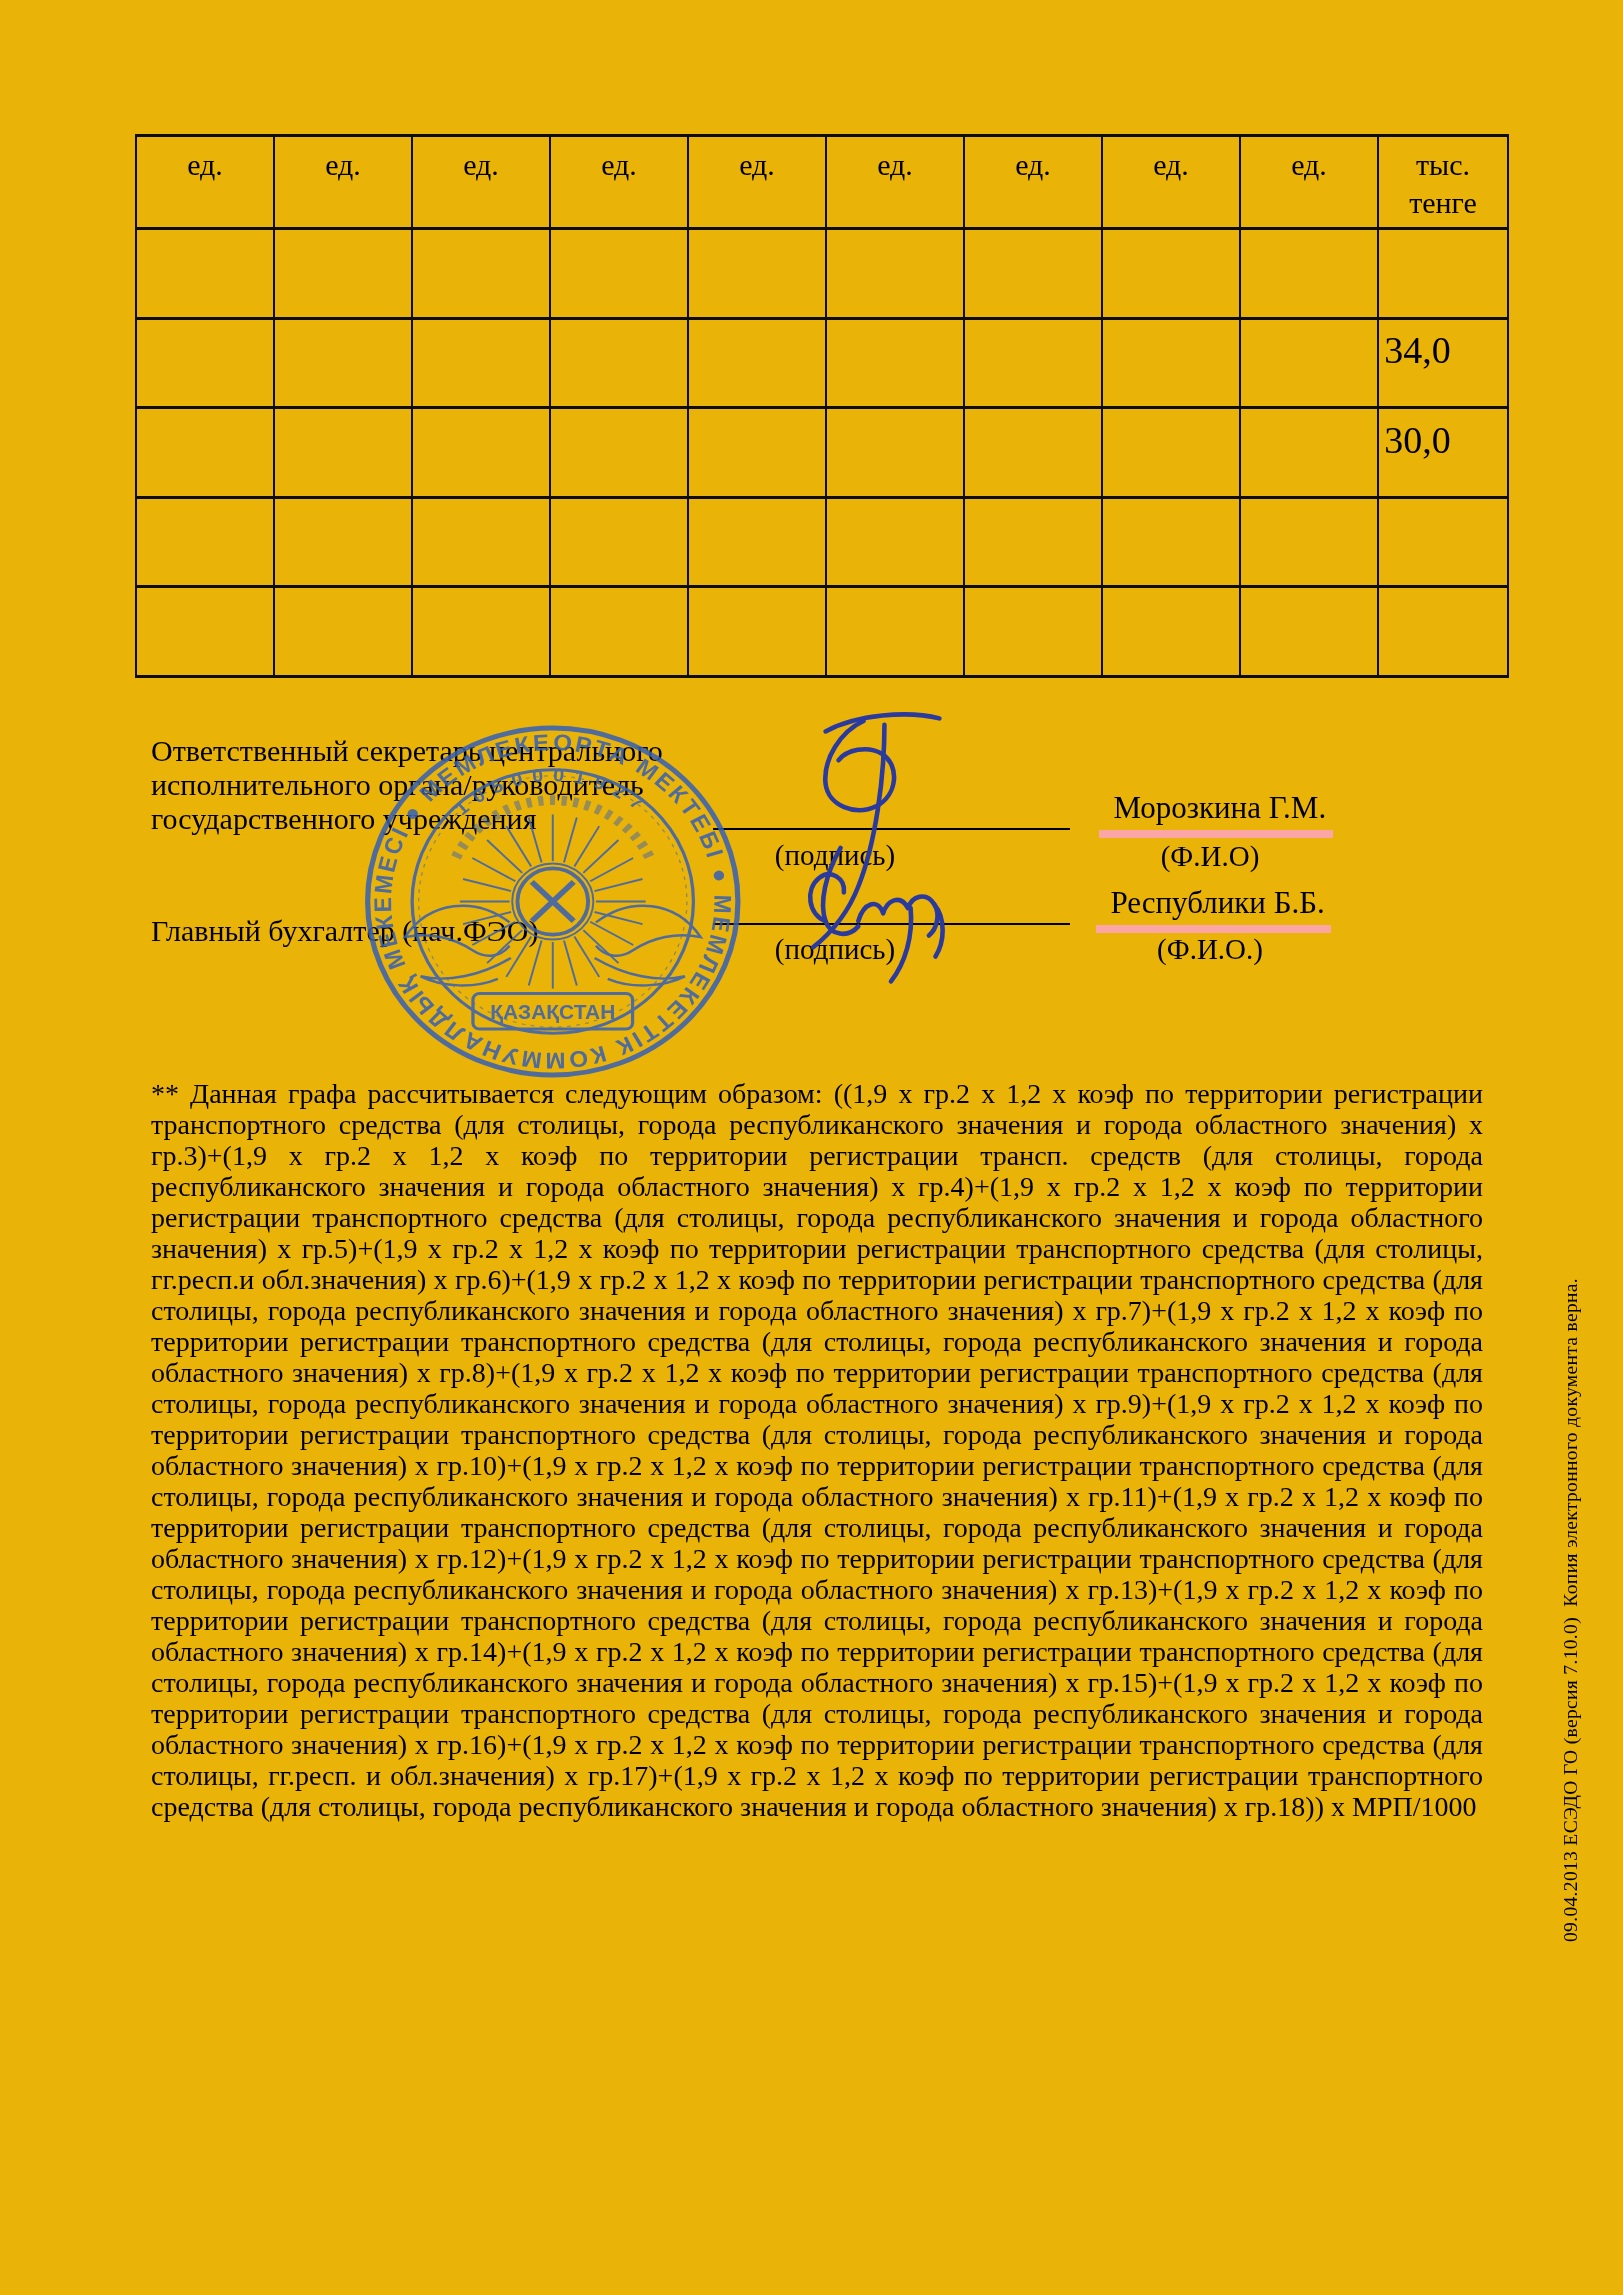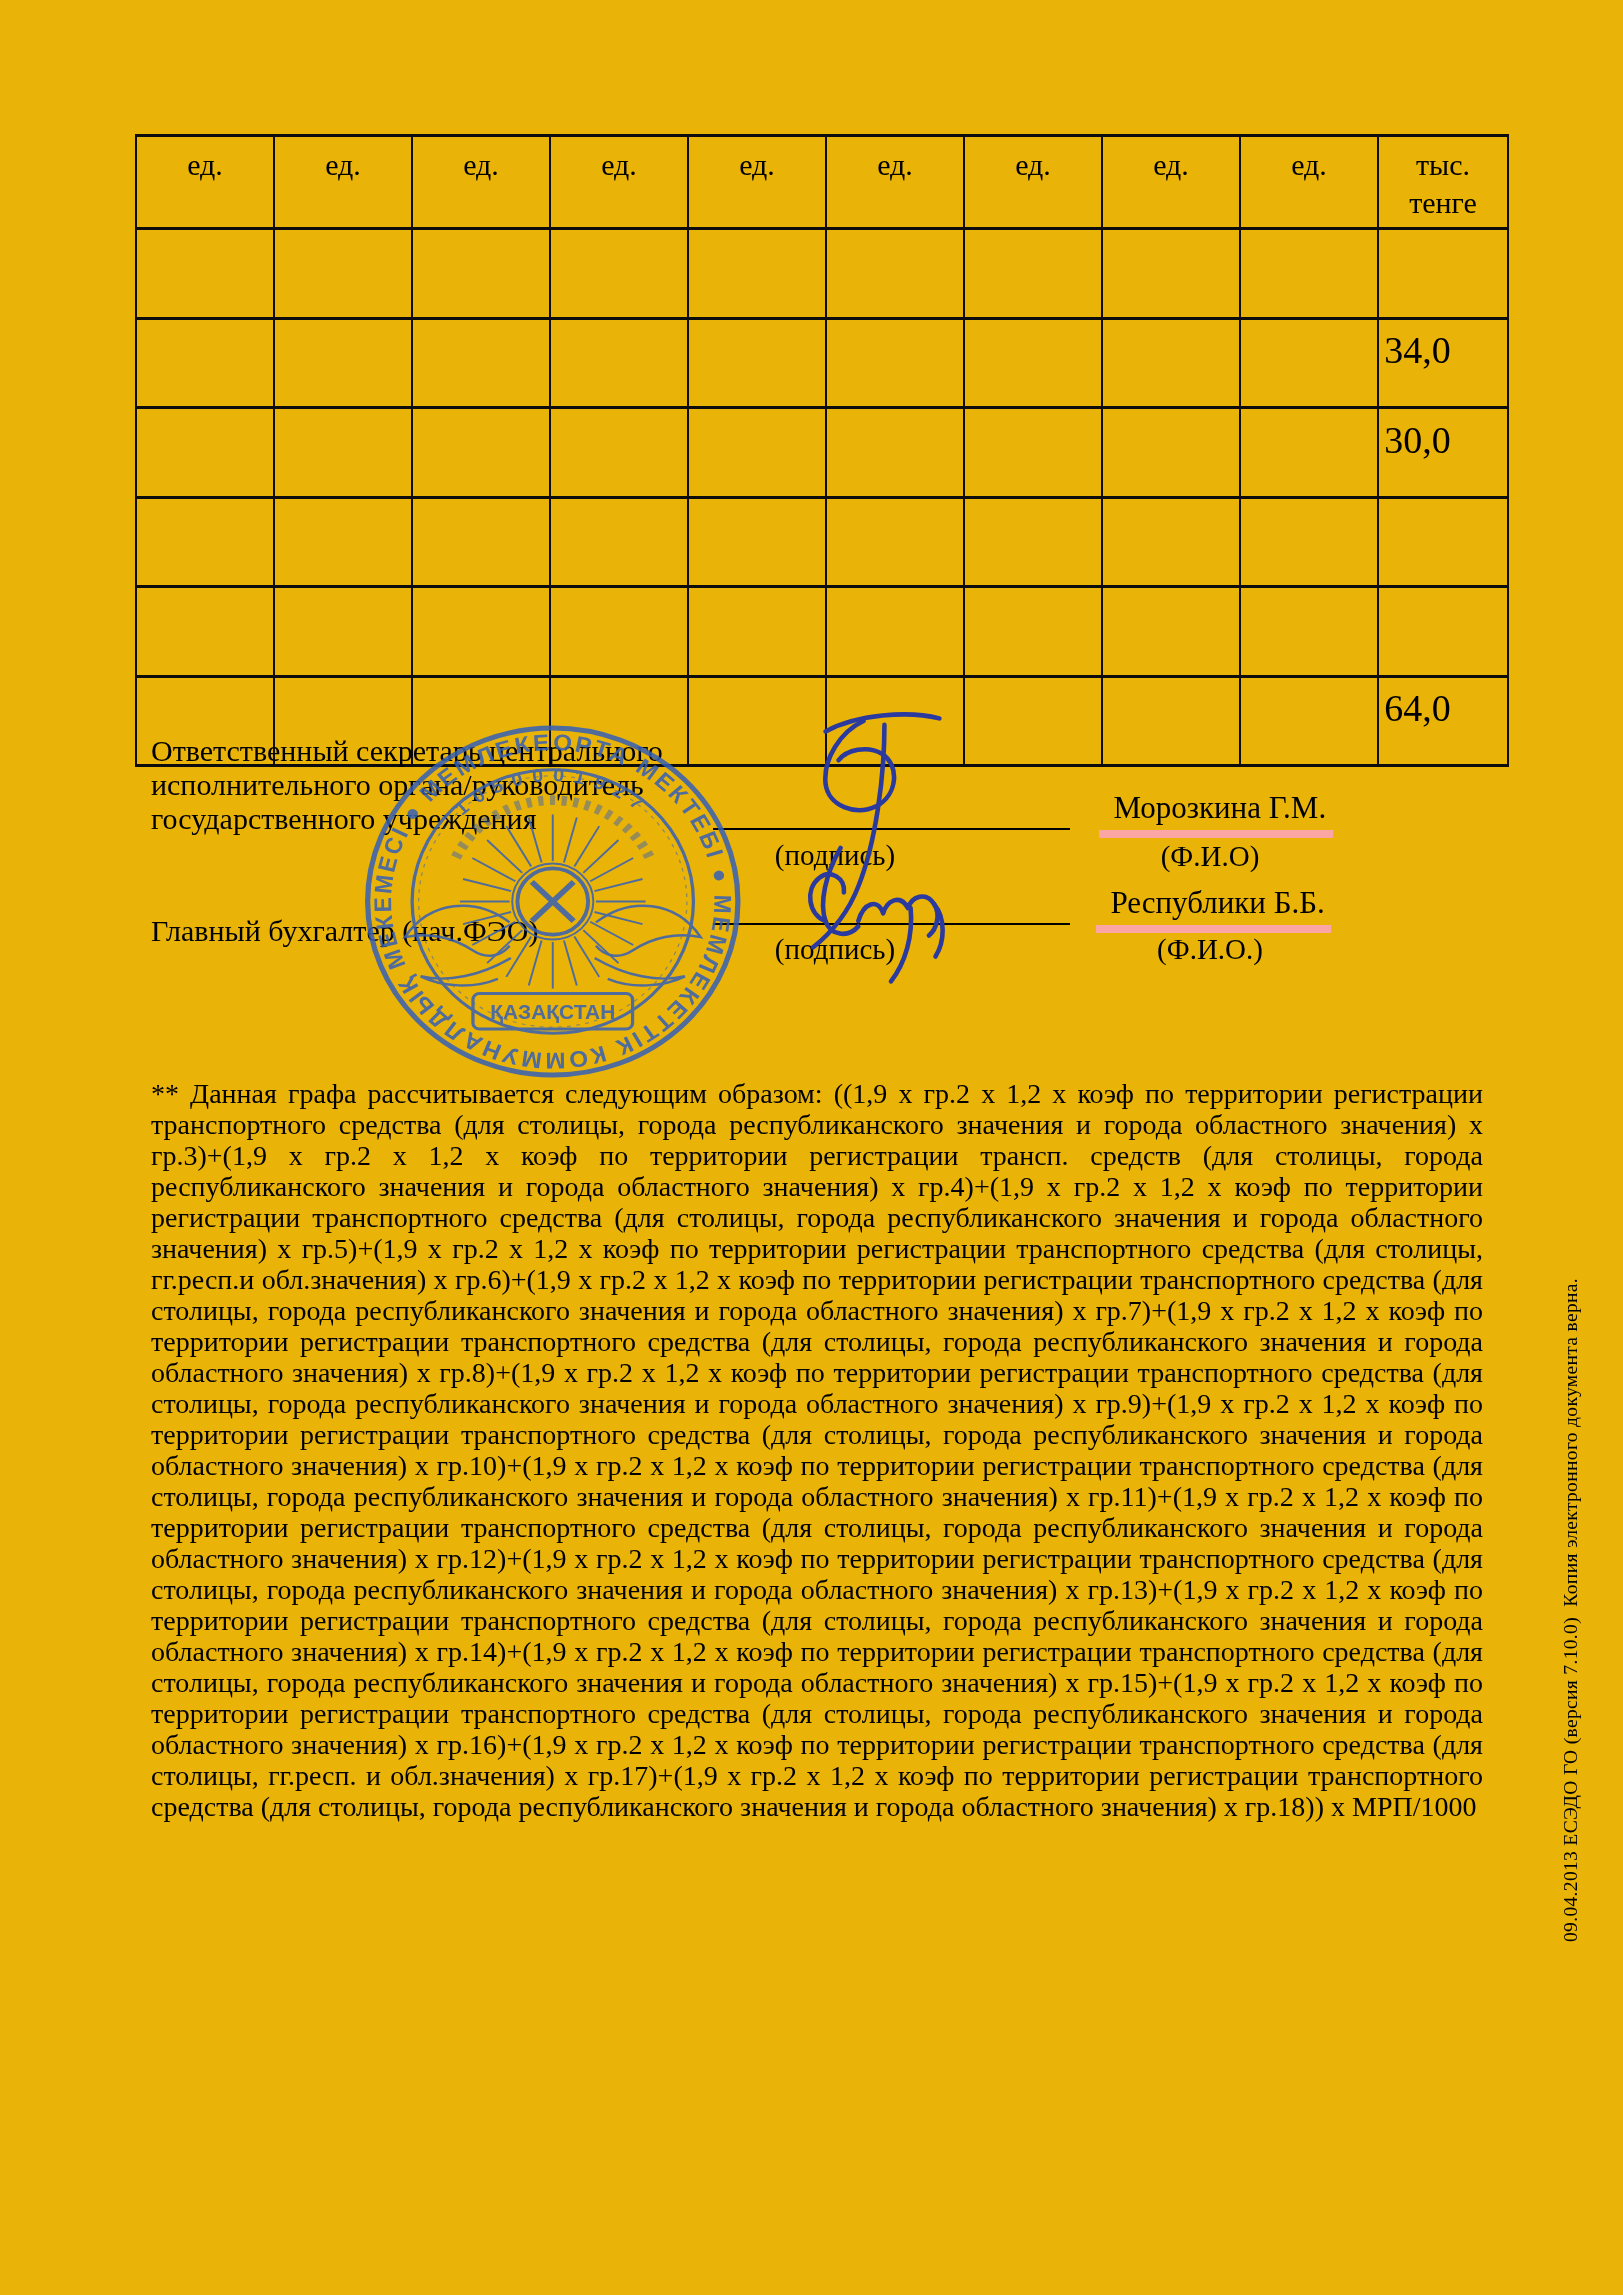--- a/index.html
+++ b/index.html
@@ -115,32 +115,20 @@
         <td></td>
           <td></td>
           <td></td>
           <td></td>
           <td></td>
           <td></td>
           <td></td>
           <td></td>
           <td></td>
         <td></td>
-      </tr>
-      <tr>
-        <td></td>
-          <td></td>
-          <td></td>
-          <td></td>
-          <td></td>
-          <td></td>
-          <td></td>
-          <td></td>
-          <td></td>
-        <td>64,0</td>
       </tr>
     </tbody>
   </table>
 
   <div class="abs label-block" style="left:151px;top:734px;">Ответственный секретарь центрального исполнительного органа/руководитель государственного учреждения</div>
 
   <div class="abs sig-line" style="left:713px;top:828px;"></div>
   <div class="abs" style="left:1099px;top:790px;">
     <span class="uname">Морозкина Г.М.</span>
   </div>

